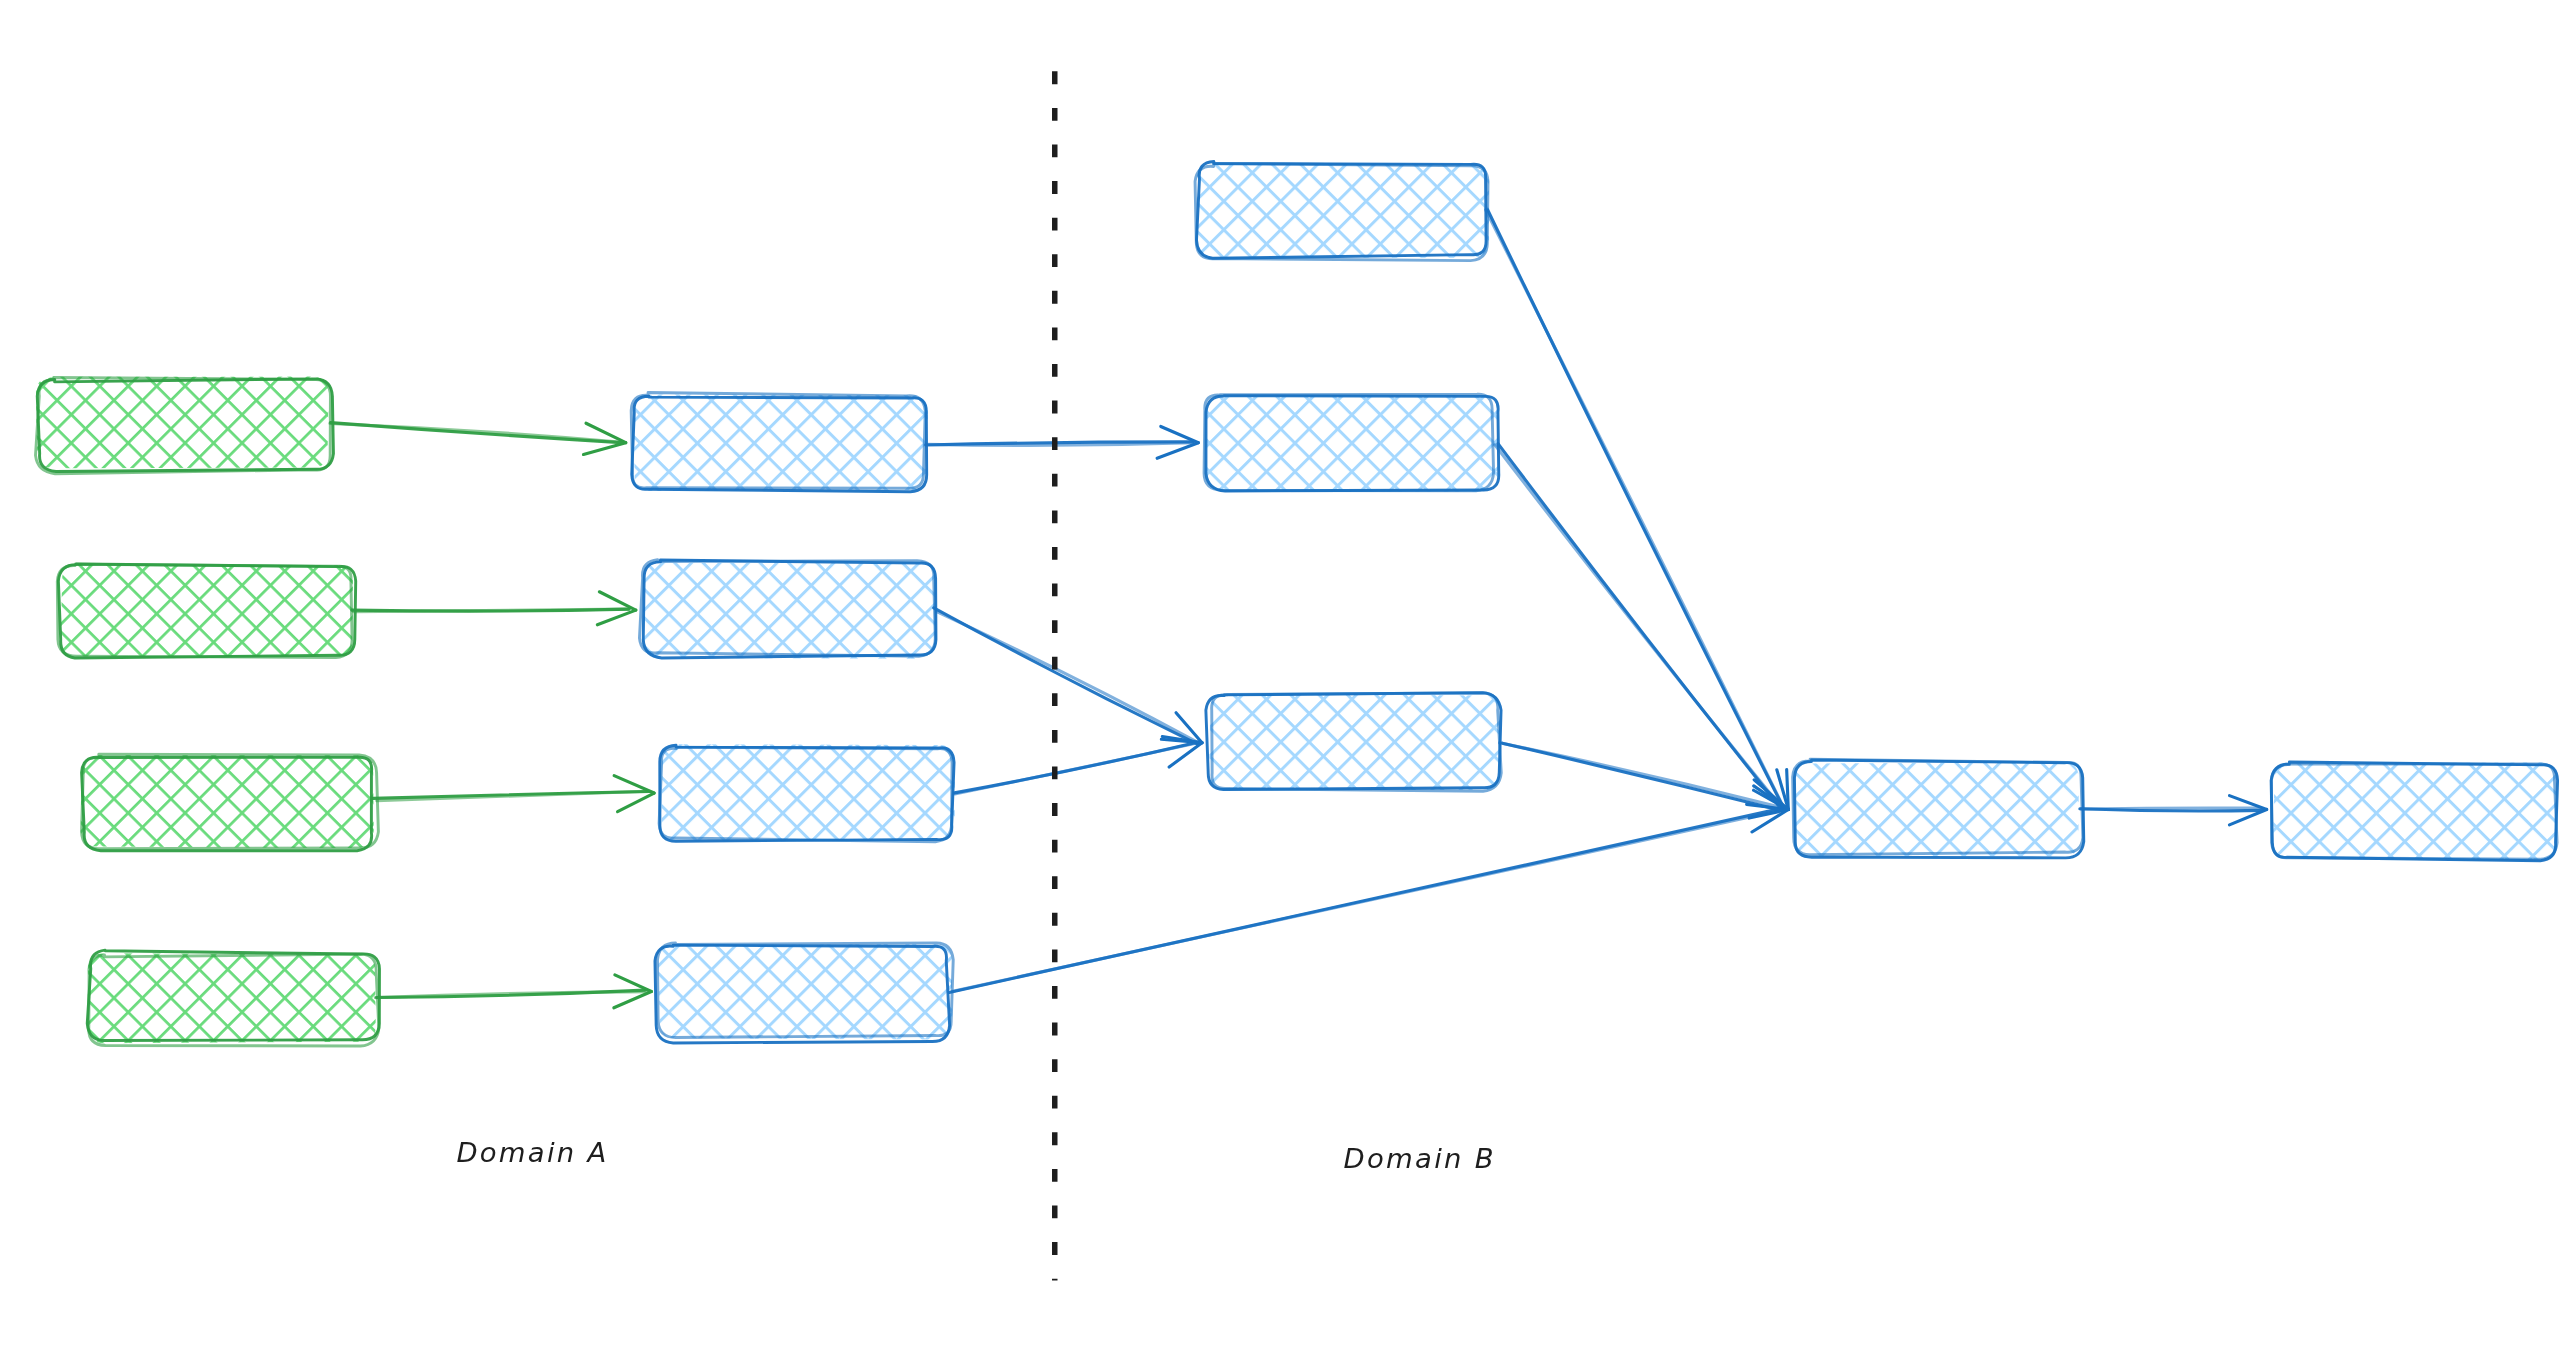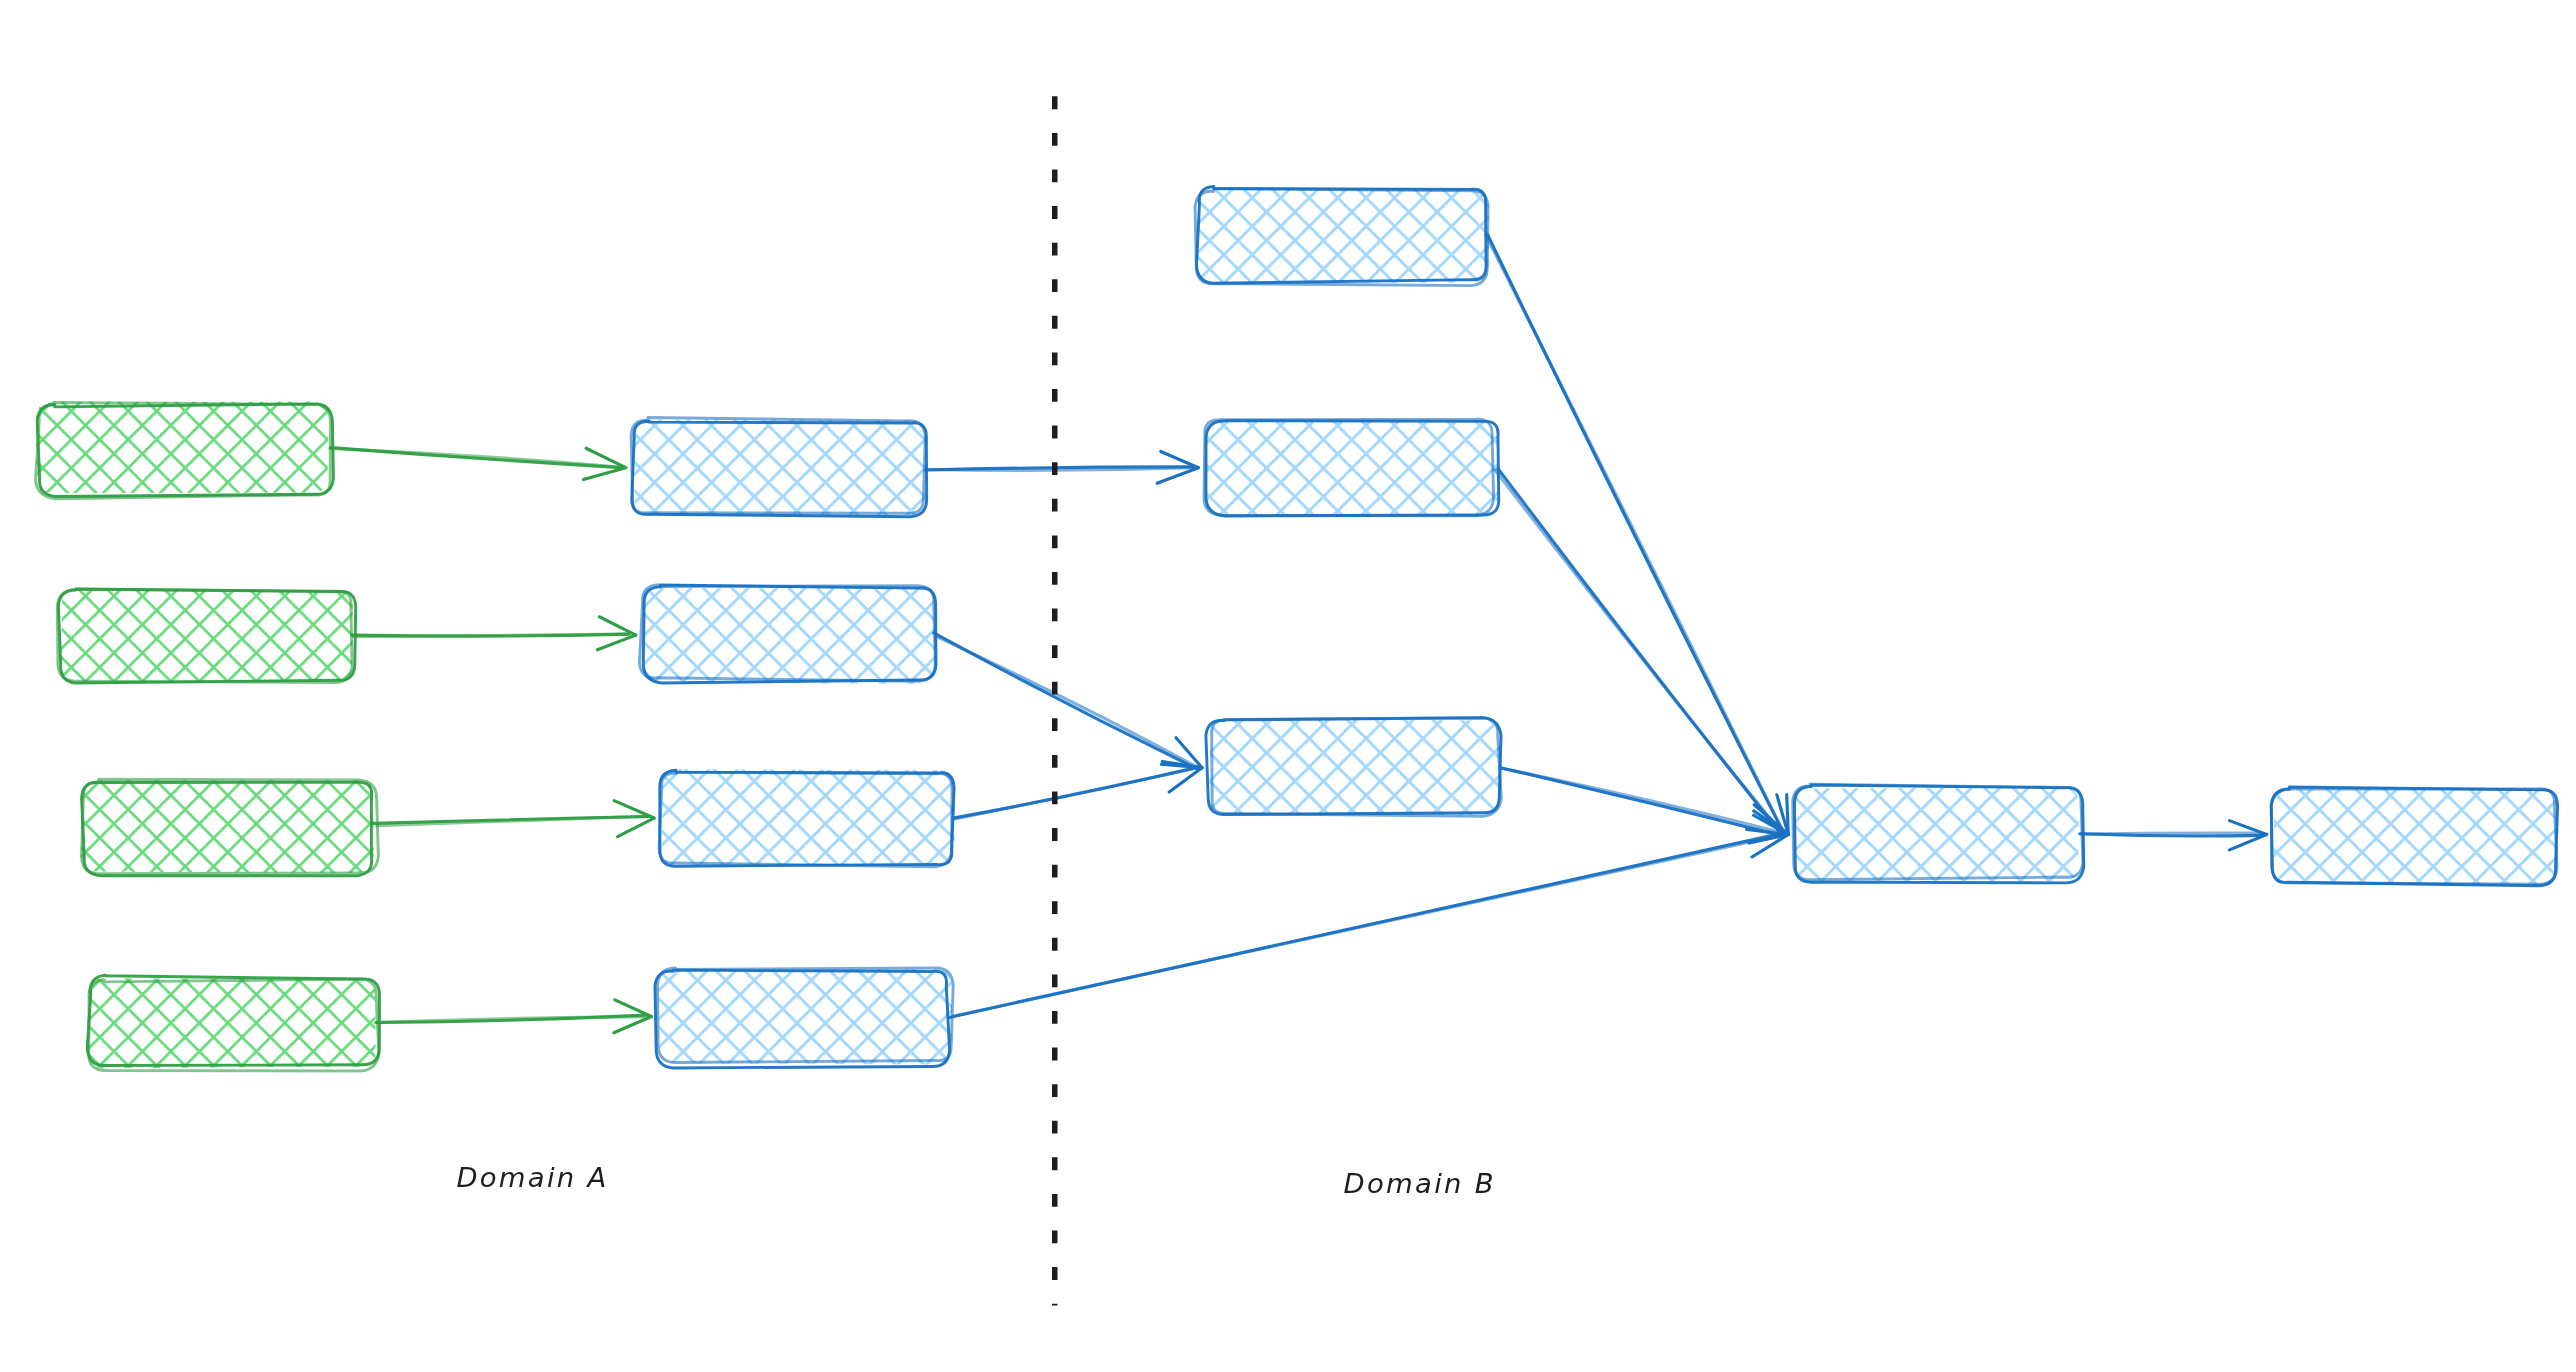--- a/index.html
+++ b/index.html
@@ -11,21 +11,20 @@
     width: 2576px;
     height: 1372px;
     overflow: hidden;
     font-family: "DejaVu Sans", sans-serif;
   }
   #canvas-root {
     position: relative;
     width: 2576px;
     height: 1068px;
     background: #ffffff;
-    margin-top: 25px;
   }
   svg#diagram {
     position: absolute;
     top: 0;
     left: 0;
     width: 2576px;
     height: 1372px;
     display: block;
   }
   .domain-label {

